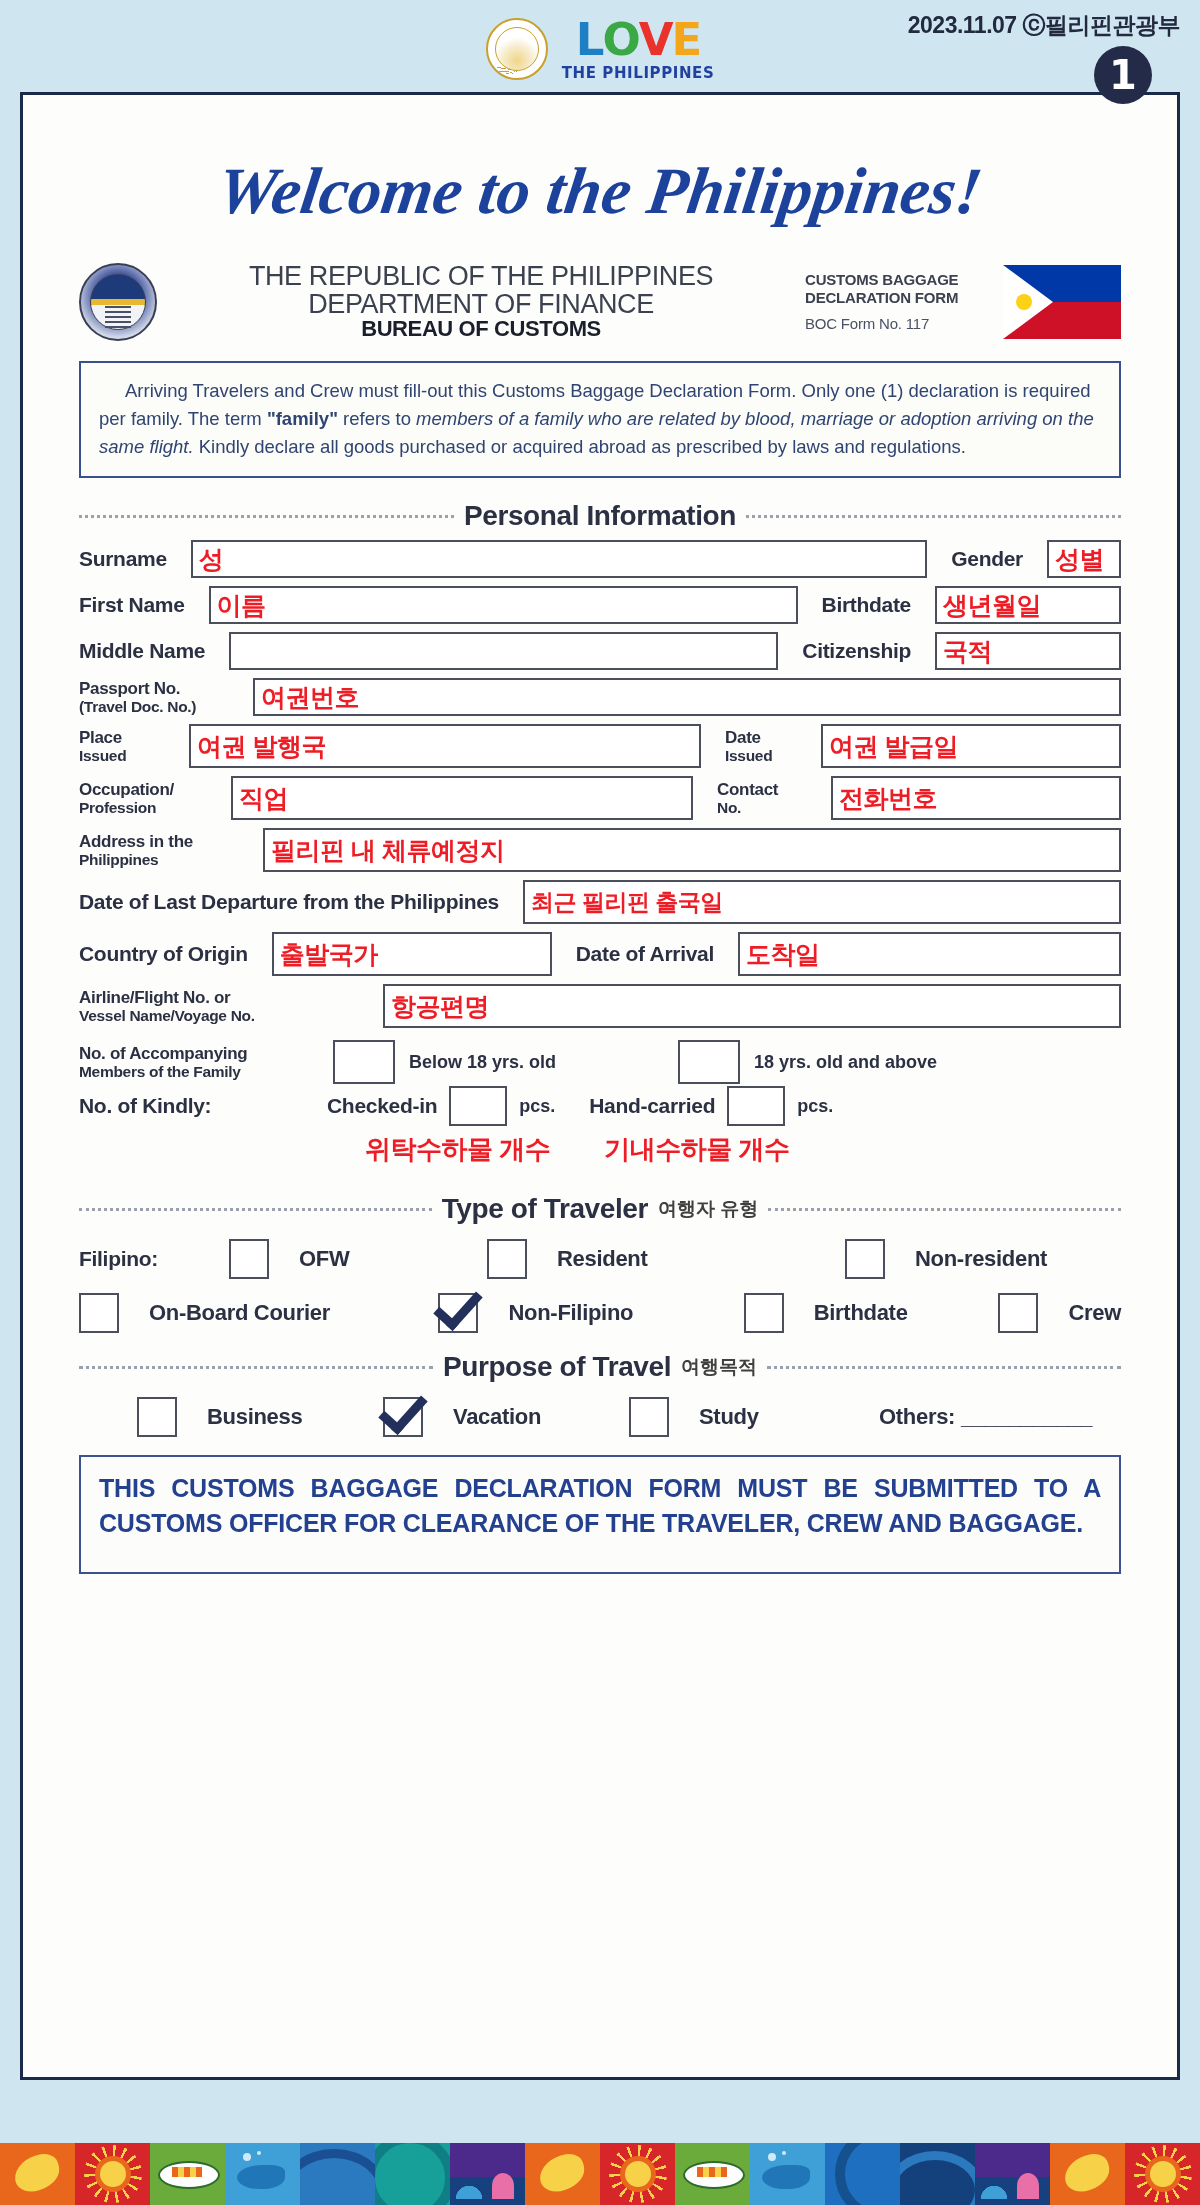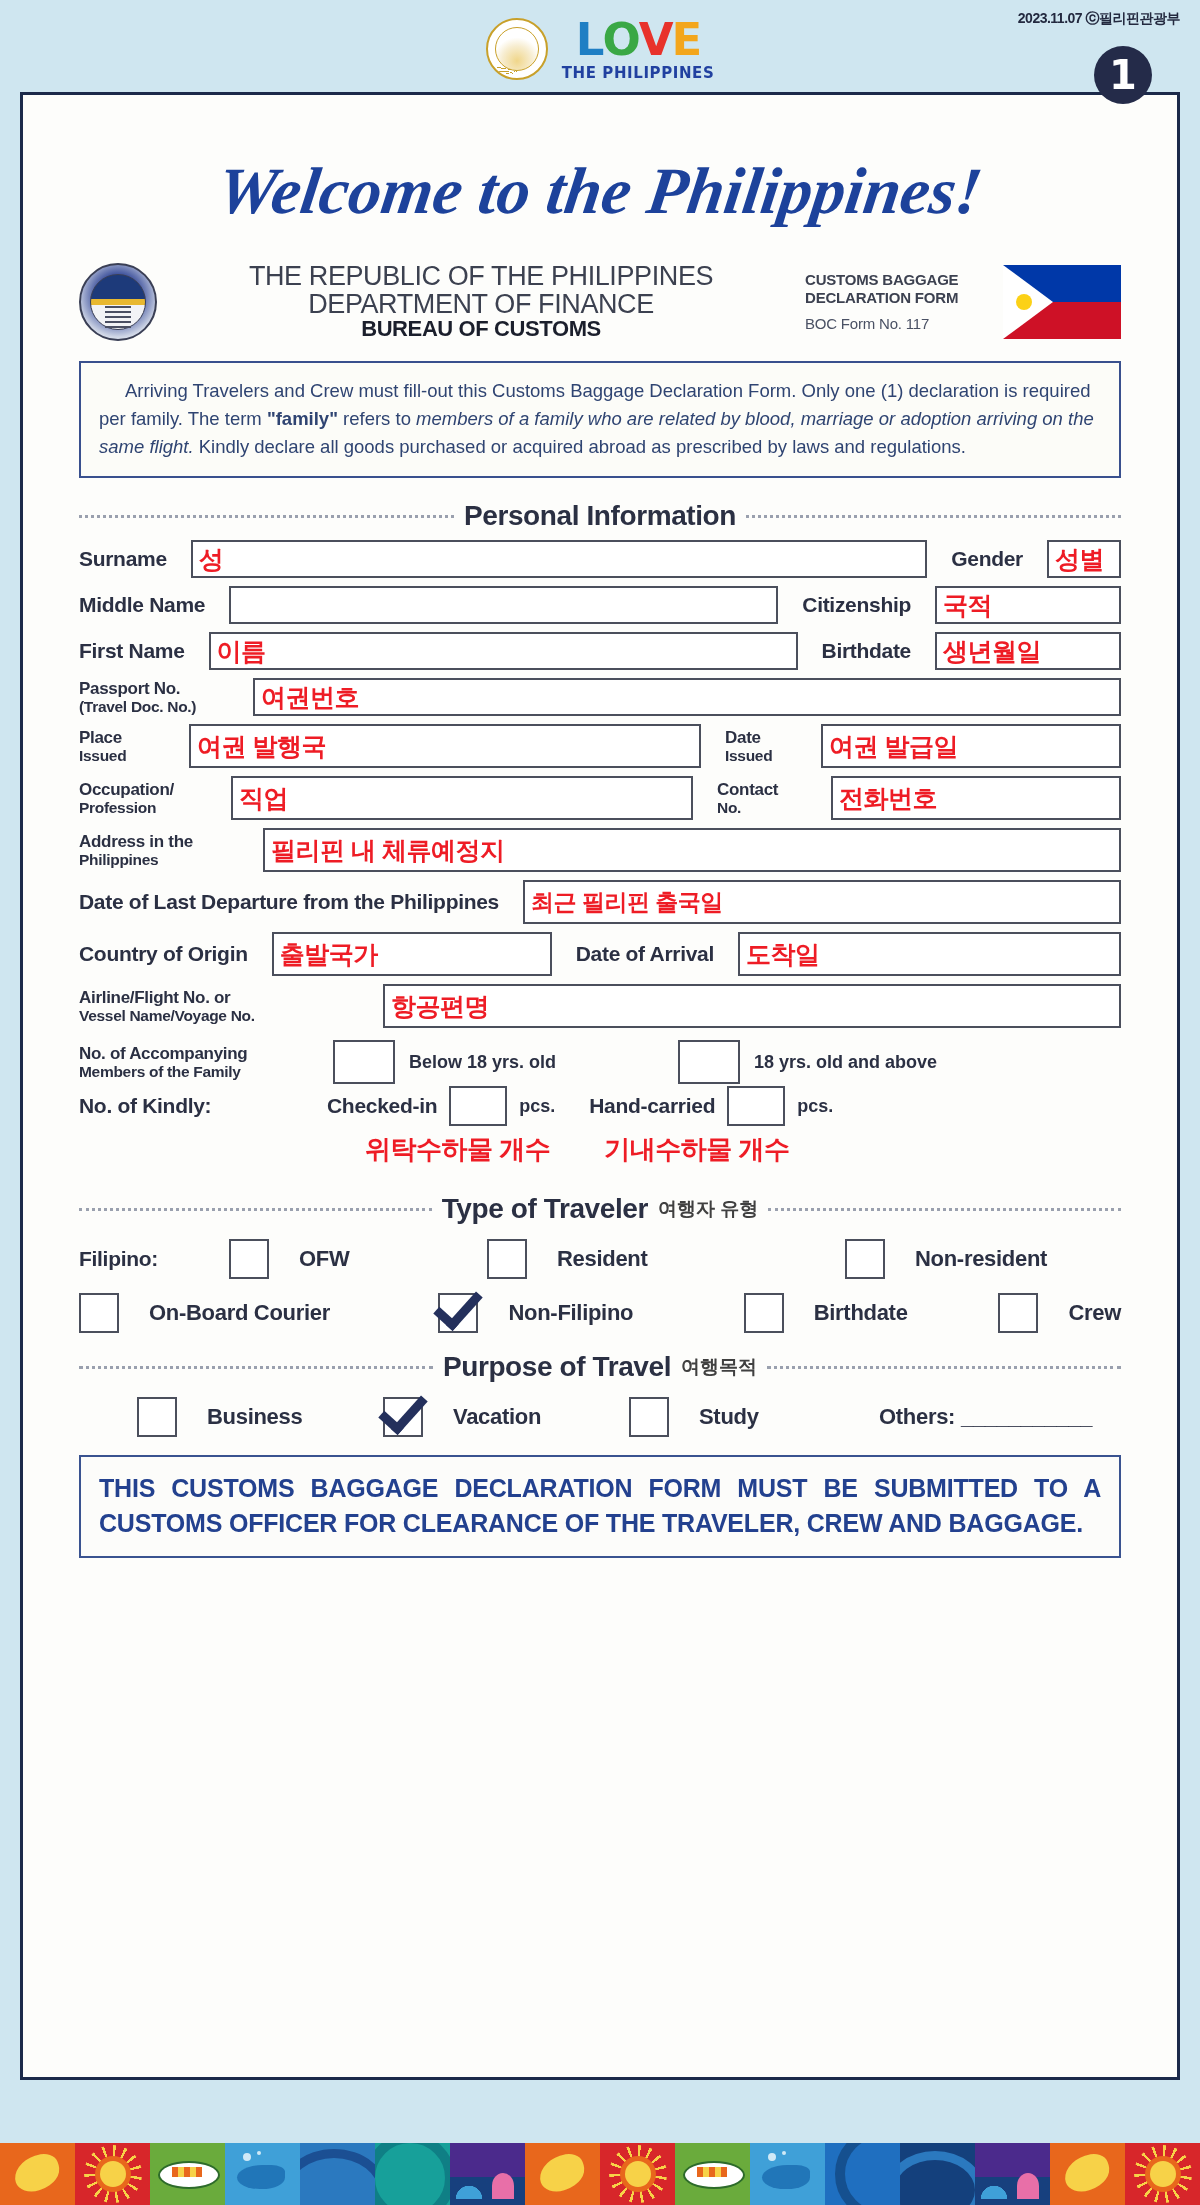--- a/index.html
+++ b/index.html
@@ -8,21 +8,21 @@
     background: #cfe6f0;
     font-family: "Liberation Sans", sans-serif;
     position: relative;
     overflow: hidden;
   }
 
   
   .topbar { position: relative; height: 108px; }
   .credit {
     position: absolute; right: 20px; top: 10px;
-    font-size: 14px; font-weight: 700; color: #23293f;
+    font-size: 23px; font-weight: 700; color: #23293f;
     letter-spacing: -0.5px;
   }
   .logos {
     position: absolute; left: 0; right: 0; top: 16px;
     display: flex; justify-content: center; align-items: center; gap: 14px;
   }
   .dot-seal {
     width: 62px; height: 62px; border-radius: 50%;
     background: #fff; border: 2.5px solid #c8a02a;
     position: relative; overflow: hidden;
@@ -176,21 +176,21 @@
     content:""; position:absolute; left: 5px; top: -12px;
     width: 17px; height: 36px;
     border: solid #24305c; border-width: 0 9px 9px 0;
     transform: rotate(42deg);
   }
   .cblabel { font-size: 22px; font-weight:800; color:#2b3043; margin-left: 10px; white-space:nowrap; letter-spacing:-0.3px; }
 
   
   .final {
     margin-top: 18px; border: 2.5px solid #3a5390; background:#fcfcfa;
-    padding: 14px 18px 16px 18px;
+    padding: 14px 18px 32px 18px;
     color:#23418f; font-weight: 800; font-size: 25px; line-height: 1.38;
     letter-spacing: -0.2px; text-align: justify;
   }
 
   
   .footer-strip {
     position:absolute; left:0; bottom:0; width:1200px; height: 62px;
     display:flex; overflow:hidden;
   }
   .tile { flex:0 0 75px; height:100%; position:relative; overflow:hidden; }
@@ -285,38 +285,38 @@
     <div class="fld" style="flex:1">
       <span class="kin">성</span>
     </div>
     <div class="lbl">Gender</div>
     <div class="fld" style="flex:0 0 74px">
       <span class="kin">성별</span>
     </div>
   </div>
 
   <div class="row">
+    <div class="lbl">First Name</div>
+    <div class="fld" style="flex:1">
+      <span class="kin">이름</span>
+    </div>
+    <div class="lbl">Birthdate</div>
+    <div class="fld" style="flex:0 0 186px">
+      <span class="kin">생년월일</span>
+    </div>
+  </div>
+
+  <div class="row">
     <div class="lbl">Middle Name</div>
     <div class="fld" style="flex:1">
       <span class="kin"></span>
     </div>
     <div class="lbl">Citizenship</div>
     <div class="fld" style="flex:0 0 186px">
       <span class="kin">국적</span>
-    </div>
-  </div>
-
-  <div class="row">
-    <div class="lbl">First Name</div>
-    <div class="fld" style="flex:1">
-      <span class="kin">이름</span>
-    </div>
-    <div class="lbl">Birthdate</div>
-    <div class="fld" style="flex:0 0 186px">
-      <span class="kin">생년월일</span>
     </div>
   </div>
 
   <div class="row">
     <div class="lbl sm" style="width:150px">
       <span>Passport No.</span>
       <span class="sub">(Travel Doc. No.)</span>
     </div>
     <div class="fld" style="flex:1">
       <span class="kin">여권번호</span>

